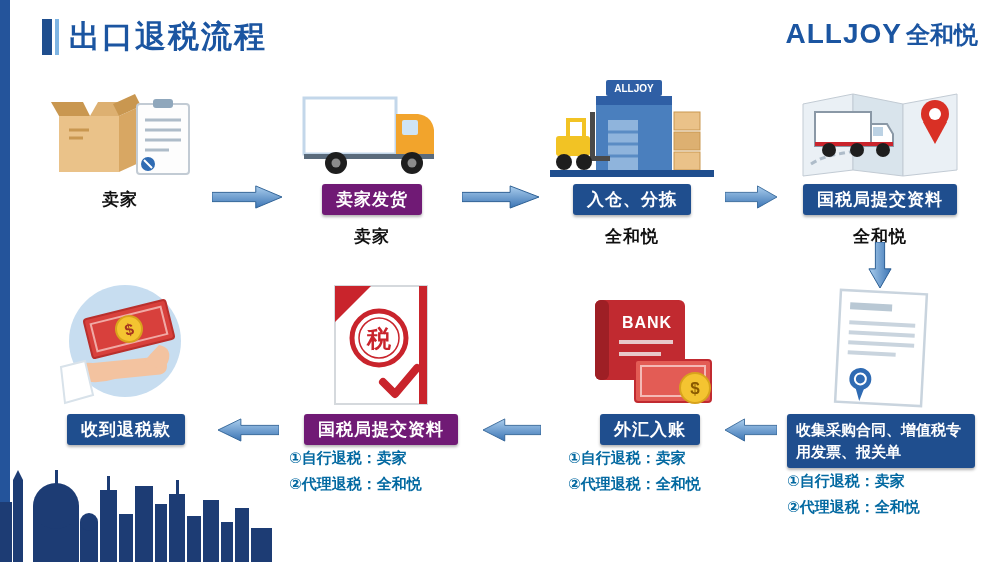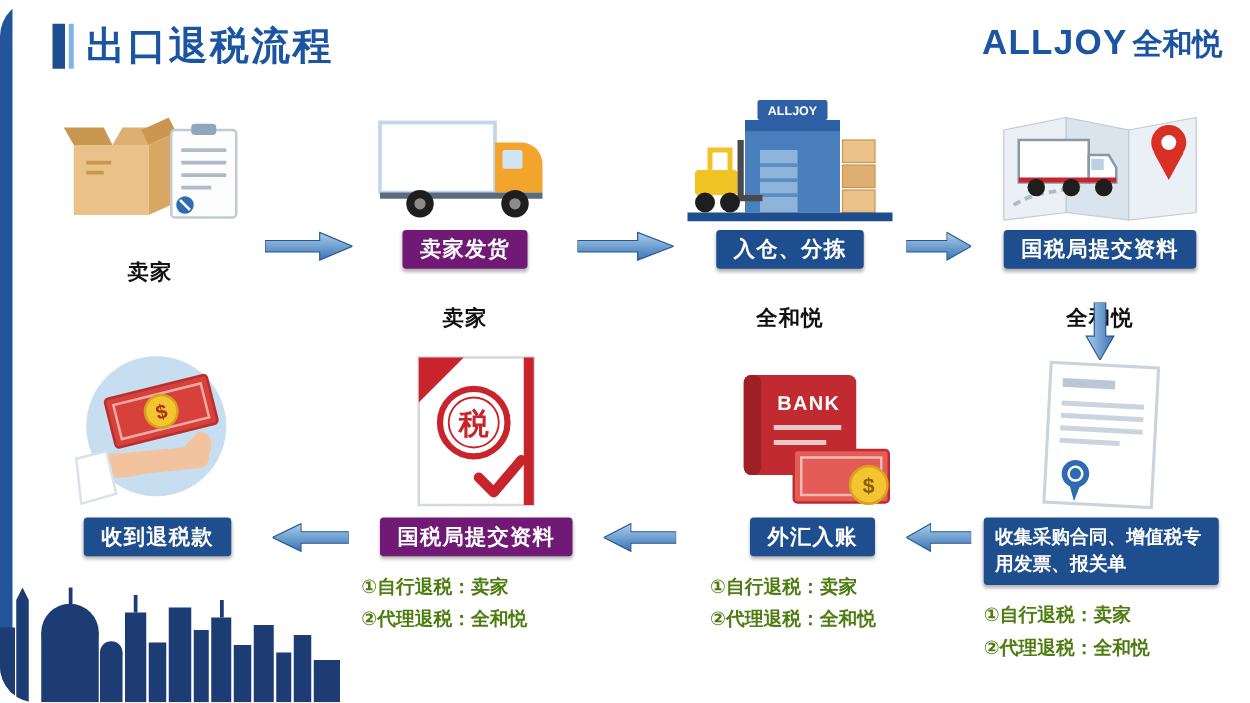--- a/index.html
+++ b/index.html
@@ -1,39 +1,39 @@
 <!DOCTYPE html>
 <html><head>
 <meta charset="utf-8">
 <style>
   * { margin:0; padding:0; box-sizing:border-box; }
   html,body { width:1000px; height:562px; }
   body { font-family:"Liberation Sans","DejaVu Sans",sans-serif; background:#fff; }
-  .stage { position:relative; width:1000px; height:562px; background:#fff; overflow:hidden;border-radius:29px; }
+  .stage { position:relative; width:1000px; height:562px; background:#fff; overflow:hidden; }
   .edge-strip { position:absolute; left:0; top:0; width:10px; height:562px; background:#24549B; }
   .header { position:absolute; left:42px; top:16px; display:flex; align-items:center; gap:10px; }
   .title-bars { display:flex; gap:3px; height:36px; }
   .bar-a { width:10px; background:#1F4E8E; }
   .bar-b { width:4px; background:#7FB5E3; }
   .page-title { font-size:31px; font-weight:bold; color:#1B55A1; letter-spacing:2px; }
   .brand { position:absolute; right:22px; top:18px; display:flex; align-items:baseline; gap:4px; color:#1B55A1; }
   .brand-latin { font-size:28px; font-weight:800; letter-spacing:1px; }
   .brand-cn { font-size:24px; font-weight:bold; }
   .step { position:absolute; display:flex; flex-direction:column; align-items:center; }
   .icon-wrap { display:flex; align-items:flex-end; justify-content:center; width:100%; }
   .row-top .icon-wrap { height:112px; }
   .row-bottom .icon-wrap { height:130px; }
   .step-label { margin-top:6px; padding:4px 14px; border-radius:3px; color:#fff; font-weight:bold;
                 font-size:17px; letter-spacing:1px; box-shadow:0 2px 3px rgba(0,0,0,.3); white-space:nowrap; }
   .step-label.dark { background:#1F4E8E; }
   .step-label.light { background:#701a75; }
   .step-label.multiline { white-space:normal; width:188px; font-size:15px; line-height:1.45;
                           padding:5px 9px; text-align:left; letter-spacing:0; }
-  .actor { margin-top:28px; font-size:17px; font-weight:bold; color:#111; letter-spacing:1px; }
-  .notes { margin-top:12px; width:100%; padding-left:6px; font-size:15px; font-weight:bold; color:#4d7c0f; line-height:1.75; }
+  .actor { margin-top:10px; font-size:17px; font-weight:bold; color:#111; letter-spacing:1px; }
+  .notes { width:100%; padding-left:6px; font-size:15px; font-weight:bold; color:#0369a1; line-height:1.75; }
   .arrow { position:absolute; }
   .skyline { position:absolute; left:0; bottom:0; line-height:0; }
 </style>
 </head>
 <body>
 
 <div class="stage">
 
   <svg width="0" height="0" style="position:absolute">
     <defs>

